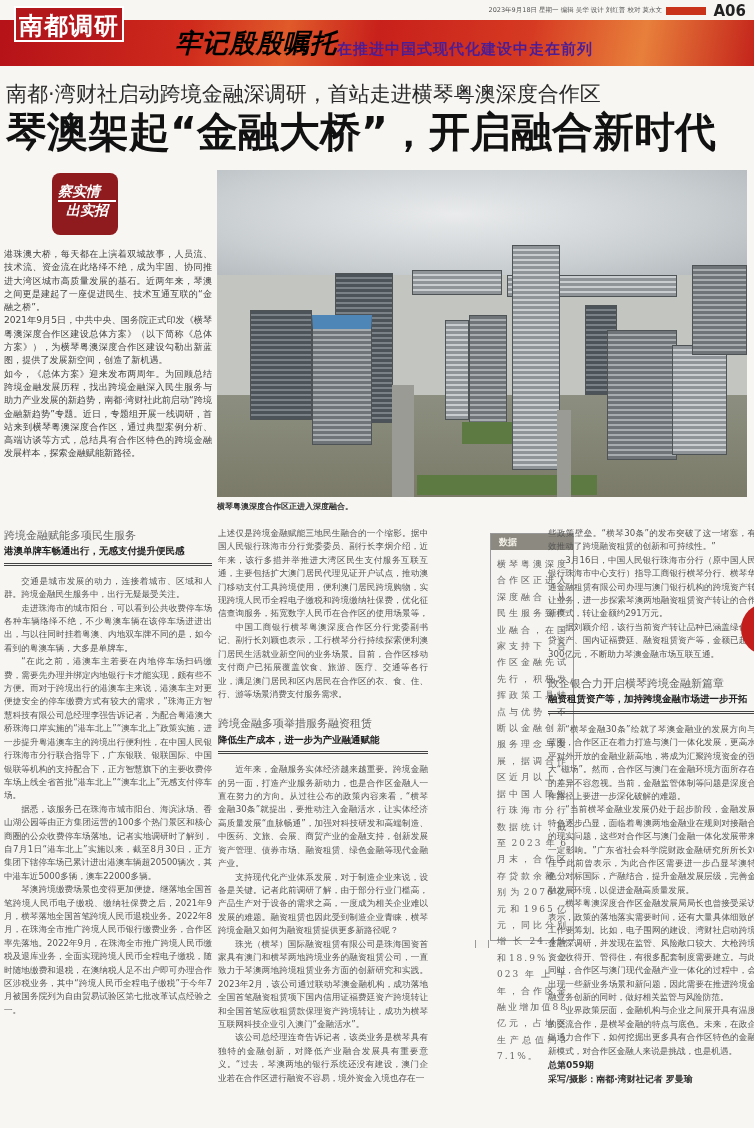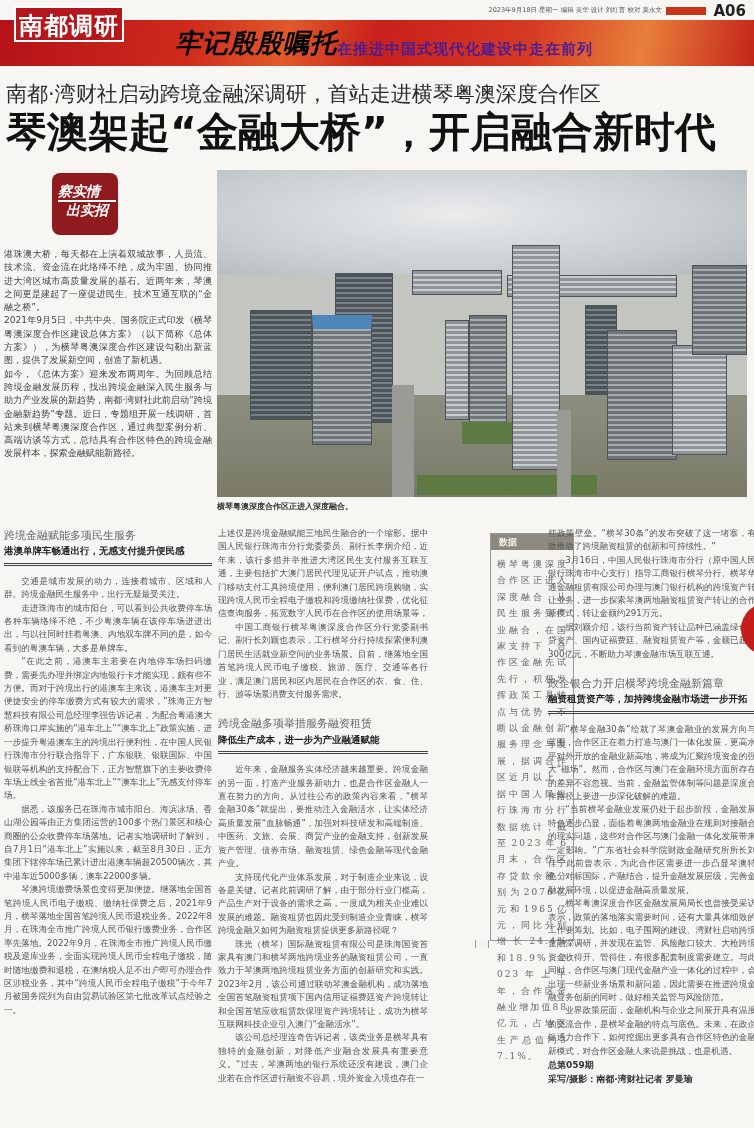--- a/index.html
+++ b/index.html
@@ -117,21 +117,21 @@
   <div class="subhead">港澳单牌车畅通出行，无感支付提升便民感</div>
   <p>交通是城市发展的动力，连接着城市、区域和人群。跨境金融民生服务中，出行无疑最受关注。</p>
   <p>走进珠海市的城市阳台，可以看到公共收费停车场各种车辆络绎不绝，不少粤澳车辆在该停车场进进出出，与以往同时挂着粤澳、内地双车牌不同的是，如今看到的粤澳车辆，大多是单牌车。</p>
   <p>“在此之前，港澳车主若要在内地停车场扫码缴费，需要先办理并绑定内地银行卡才能实现，颇有些不方便。而对于跨境出行的港澳车主来说，港澳车主对更便捷安全的停车缴费方式有较大的需求，”珠海正方智慧科技有限公司总经理李强告诉记者，为配合粤港澳大桥珠海口岸实施的“港车北上”“澳车北上”政策实施，进一步提升粤港澳车主的跨境出行便利性，在中国人民银行珠海市分行联合指导下，广东银联、银联国际、中国银联等机构的支持配合下，正方智慧旗下的主要收费停车场上线全省首批“港车北上”“澳车北上”无感支付停车场。</p>
   <p>据悉，该服务已在珠海市城市阳台、海滨泳场、香山湖公园等由正方集团运营的100多个热门景区和核心商圈的公众收费停车场落地。记者实地调研时了解到，自7月1日“港车北上”实施以来，截至8月30日，正方集团下辖停车场已累计进出港澳车辆超20500辆次，其中港车近5000多辆，澳车22000多辆。</p>
   <p>琴澳跨境缴费场景也变得更加便捷。继落地全国首笔跨境人民币电子缴税、缴纳社保费之后，2021年9月，横琴落地全国首笔跨境人民币退税业务。2022年8月，在珠海全市推广跨境人民币银行缴费业务，合作区率先落地。2022年9月，在珠海全市推广跨境人民币缴税及退库业务，全面实现跨境人民币全程电子缴税，随时随地缴费和退税，在澳纳税人足不出户即可办理合作区涉税业务，其中“跨境人民币全程电子缴税”于今年7月被国务院列为自由贸易试验区第七批改革试点经验之一。</p>
 </div>
 
 <div class="col c2">
   <p class="noindent" style="max-height:94px;overflow:hidden;">上述仅是跨境金融赋能三地民生融合的一个缩影。据中国人民银行珠海市分行党委委员、副行长李炯介绍，近年来，该行多措并举推进大湾区民生支付服务互联互通，主要包括扩大澳门居民代理见证开户试点，推动澳门移动支付工具跨境使用，便利澳门居民跨境购物，实现跨境人民币全程电子缴税和跨境缴纳社保费，优化征信查询服务，拓宽数字人民币在合作区的使用场景等，使跨境居民移动支付更加便利。</p>
-  <p style="margin-bottom:16px;">中国工商银行横琴粤澳深度合作区分行党委副书记、副行长刘颖也表示，工行横琴分行持续探索便利澳门居民生活就业新空间的业务场景。目前，继落地全国首笔跨境人民币电子缴税、旅游、医疗、交通等各行业，满足澳门居民和区内居民在合作区的衣、食、住、行、游等场景消费支付服务需求。</p>
+  <p style="margin-bottom:16px;">中国工商银行横琴粤澳深度合作区分行党委副书记、副行长刘颖也表示，工行横琴分行持续探索便利澳门居民生活就业新空间的业务场景。目前，合作区移动支付商户已拓展覆盖饮食、旅游、医疗、交通等各行业，满足澳门居民和区内居民在合作区的衣、食、住、行、游等场景消费支付服务需求。</p>
   <div class="subhead-kicker">跨境金融多项举措服务融资租赁</div>
   <div class="subhead">降低生产成本，进一步为产业融通赋能</div>
   <p>近年来，金融服务实体经济越来越重要。跨境金融的另一面，打造产业服务新动力，也是合作区金融人一直在努力的方向。从过往公布的政策内容来看，“横琴金融30条”就提出，要推动注入金融活水，让实体经济高质量发展“血脉畅通”，加强对科技研发和高端制造、中医药、文旅、会展、商贸产业的金融支持，创新发展资产管理、债券市场、融资租赁、绿色金融等现代金融产业。</p>
   <p>支持现代化产业体系发展，对于制造企业来说，设备是关键。记者此前调研了解，由于部分行业门槛高，产品生产对于设备的需求之高，一度成为相关企业难以发展的难题。融资租赁也因此受到制造企业青睐，横琴跨境金融又如何为融资租赁提供更多新路径呢？</p>
   <p>珠光（横琴）国际融资租赁有限公司是珠海国资首家具有澳门和横琴两地跨境业务的融资租赁公司，一直致力于琴澳两地跨境租赁业务方面的创新研究和实践。2023年2月，该公司通过联动琴澳金融机构，成功落地全国首笔融资租赁项下国内信用证福费廷资产跨境转让和全国首笔应收租赁款保理资产跨境转让，成功为横琴互联网科技企业引入澳门“金融活水”。</p>
   <p>该公司总经理连奇告诉记者，该类业务是横琴具有独特的金融创新，对降低产业融合发展具有重要意义。“过去，琴澳两地的银行系统还没有建设，澳门企业若在合作区进行融资不容易，境外资金入境也存在一</p>
 </div>
 
 <div class="databox">
   <div class="databox-head">数据</div>

